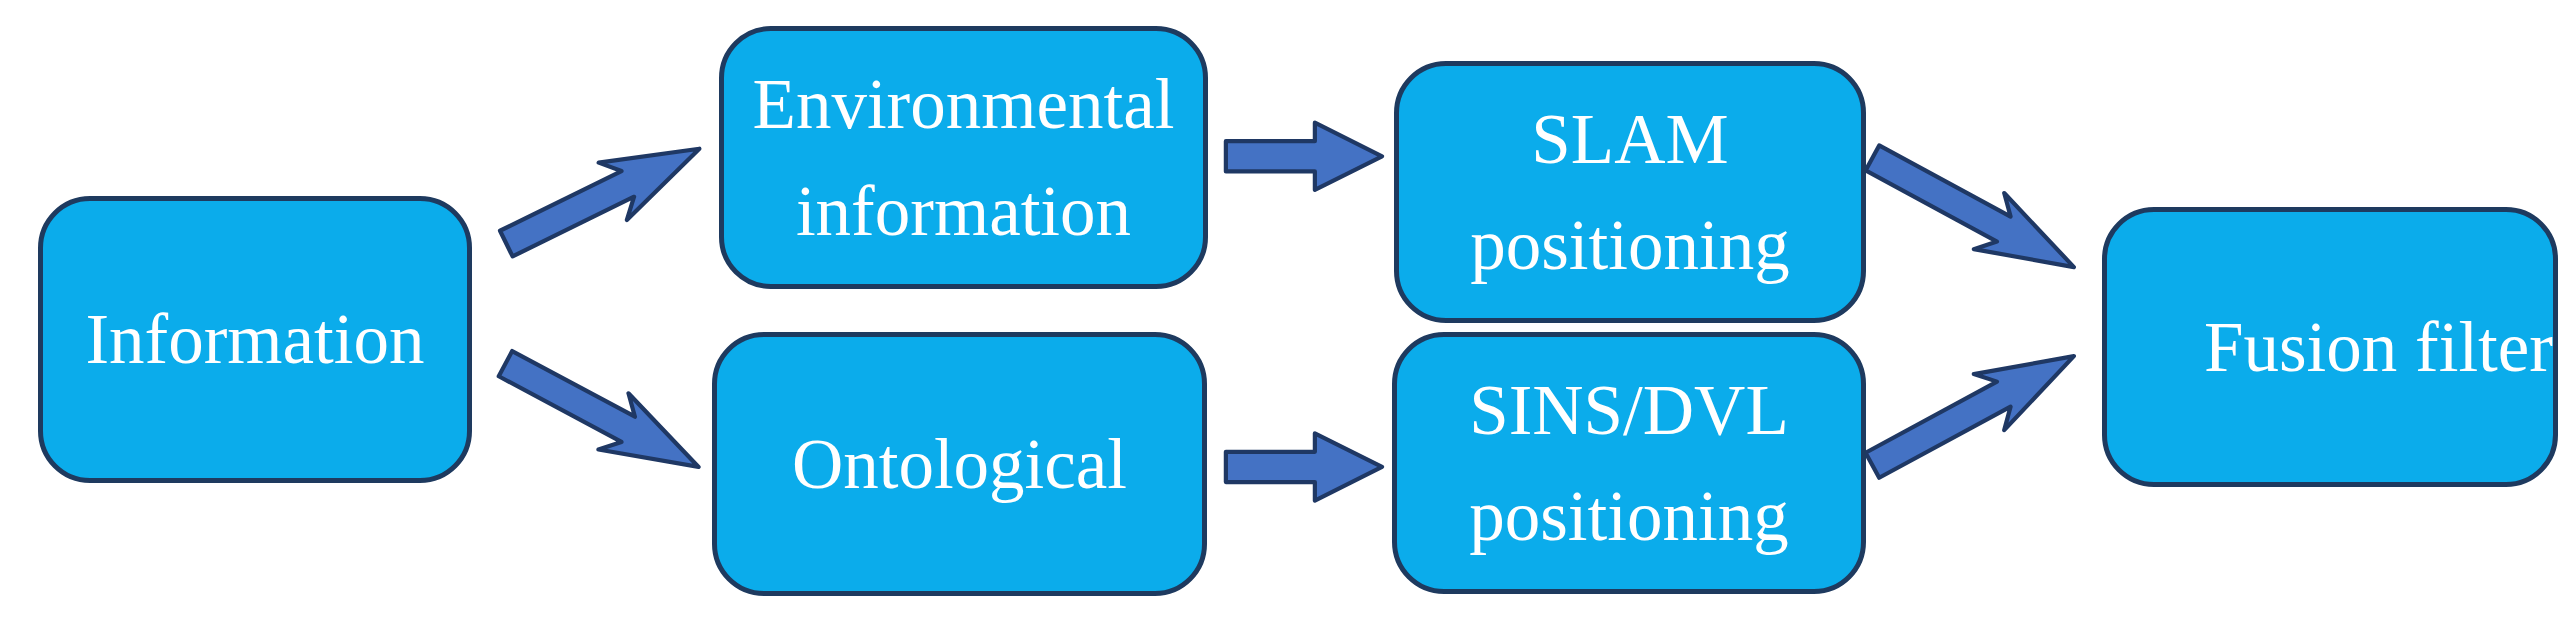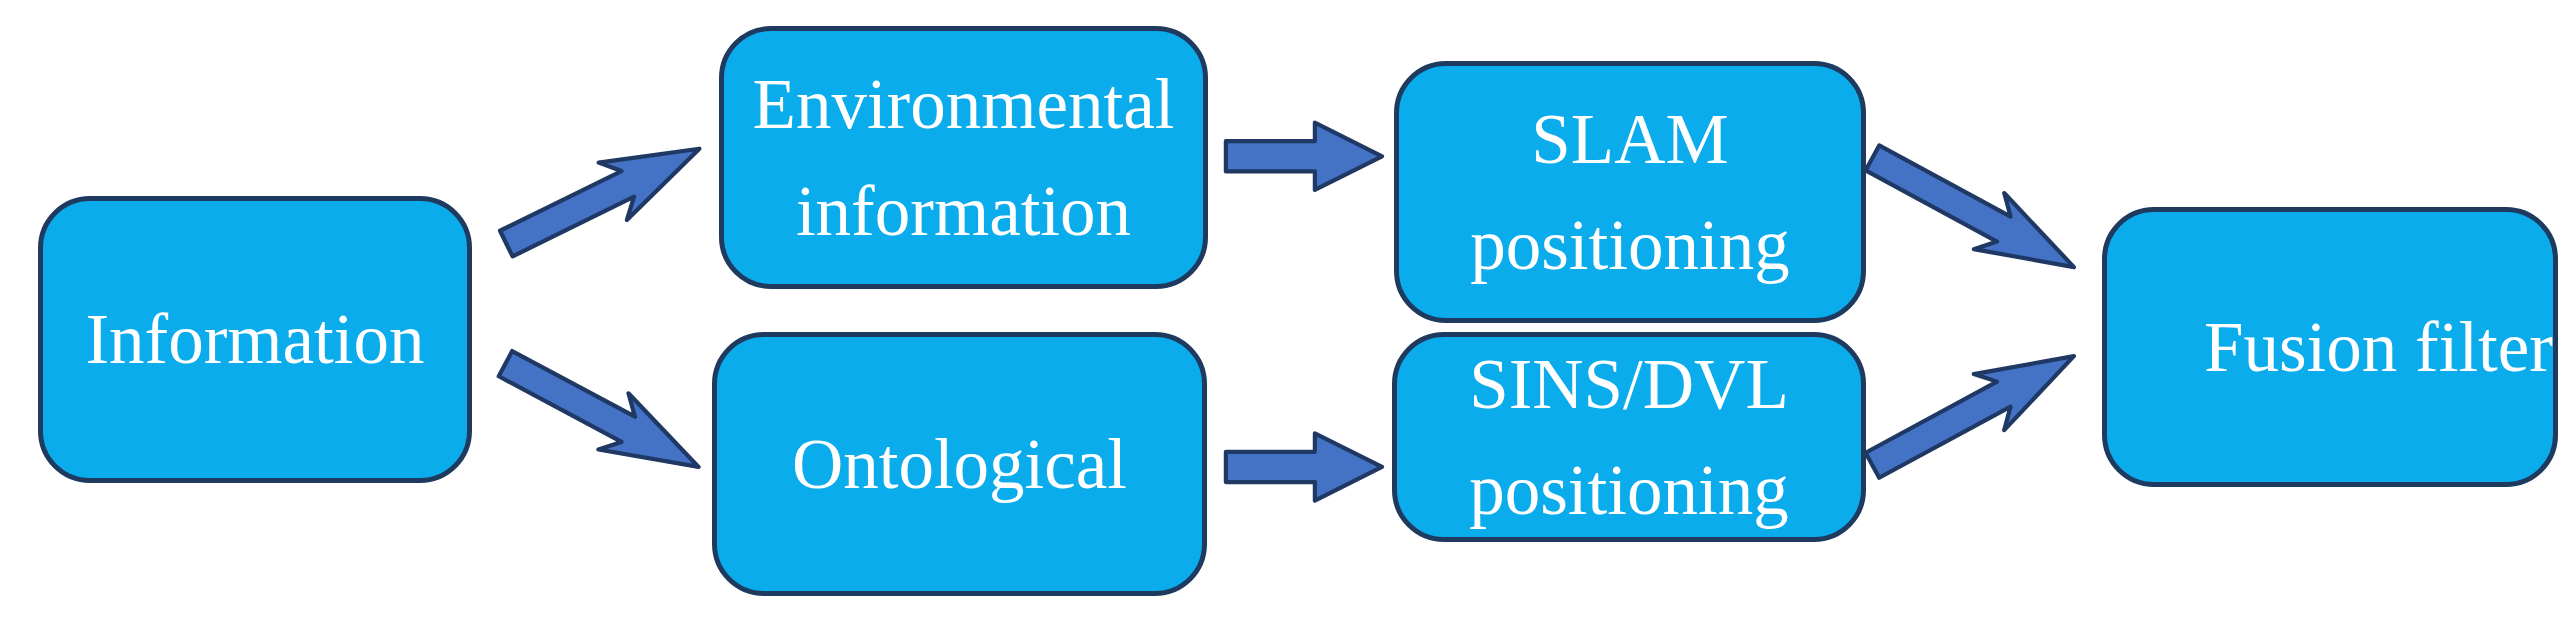--- a/index.html
+++ b/index.html
@@ -29,21 +29,21 @@
     justify-content:center;
     color:var(--box_text,#FFFFFF);
     font-size:71px;
     line-height:1.5;
     text-align:center;
   }
   #node-information-acquisition{left:38px;top:196px;width:434px;height:287px;}
   #node-environmental-information{left:719px;top:26px;width:489px;height:263px;}
   #node-slam-positioning{left:1394px;top:28px;width:472px;height:262px;margin-top:33px;}
   #node-ontological-attribute{left:712px;top:332px;width:495px;height:264px;}
-  #node-sins-dvl-positioning{left:1392px;top:332px;width:474px;height:210px;}
+  #node-sins-dvl-positioning{left:1392px;top:332px;width:474px;height:262px;}
   #node-fusion-filter{left:2102px;top:207px;width:456px;height:280px;align-items:flex-end;}
   .node-line{white-space:nowrap;}
 </style>
 </head>
 <body>
 
 <div class="canvas">
 
   <svg class="arrow-layer" width="2576" height="619" viewBox="0 0 3068 737" xmlns="http://www.w3.org/2000/svg">
     <polygon class="arrow" points="595.5,274.7 740.2,203.6 713.0,193.6 833,177 746.6,261.8 755.2,234.2 610.5,305.3"></polygon>

